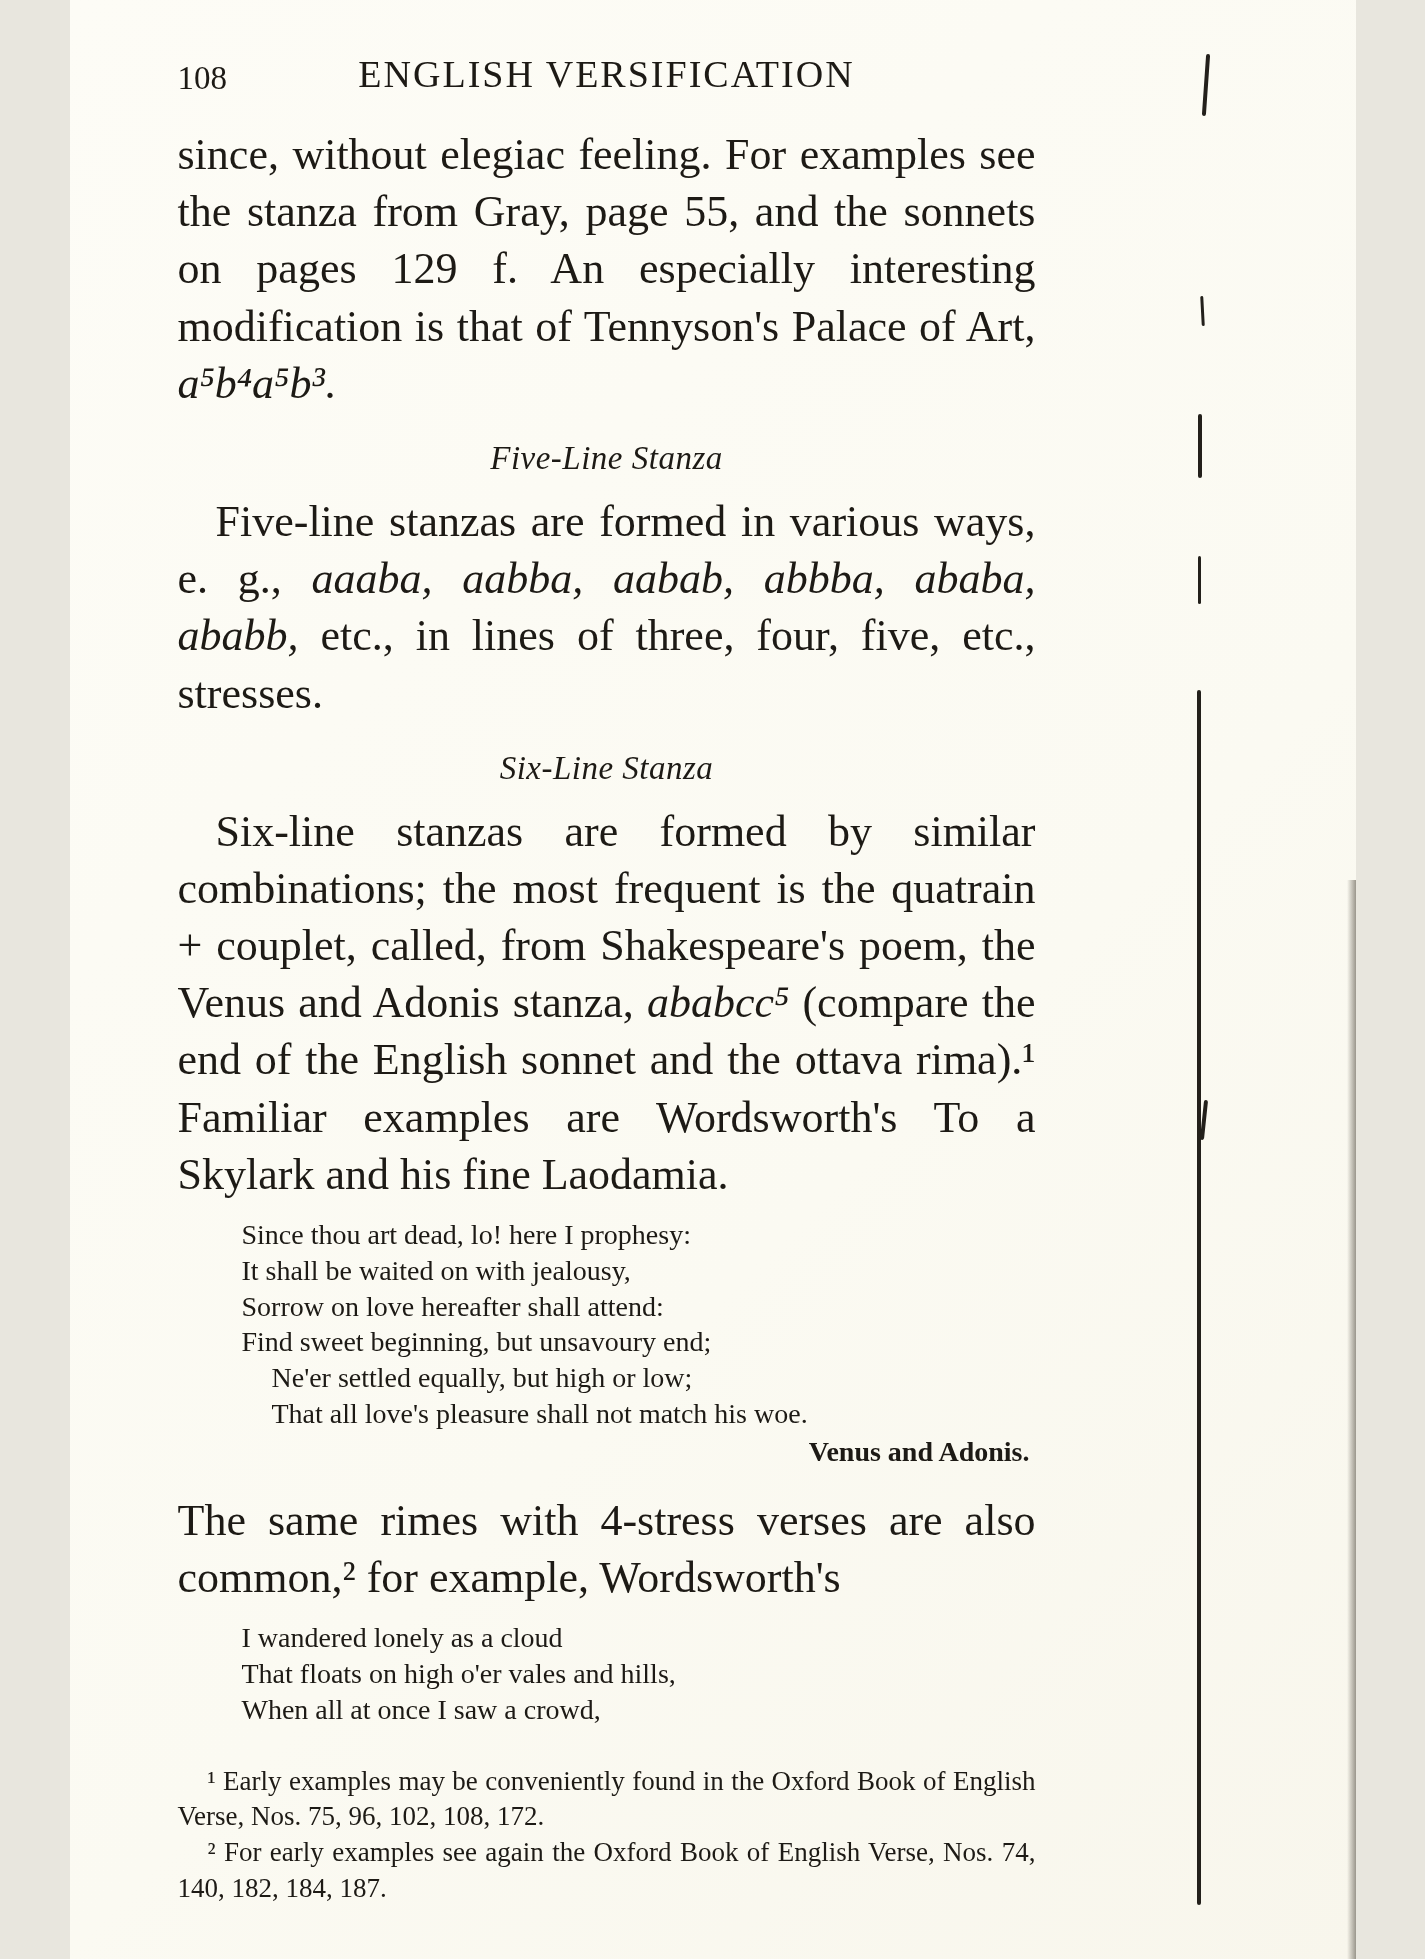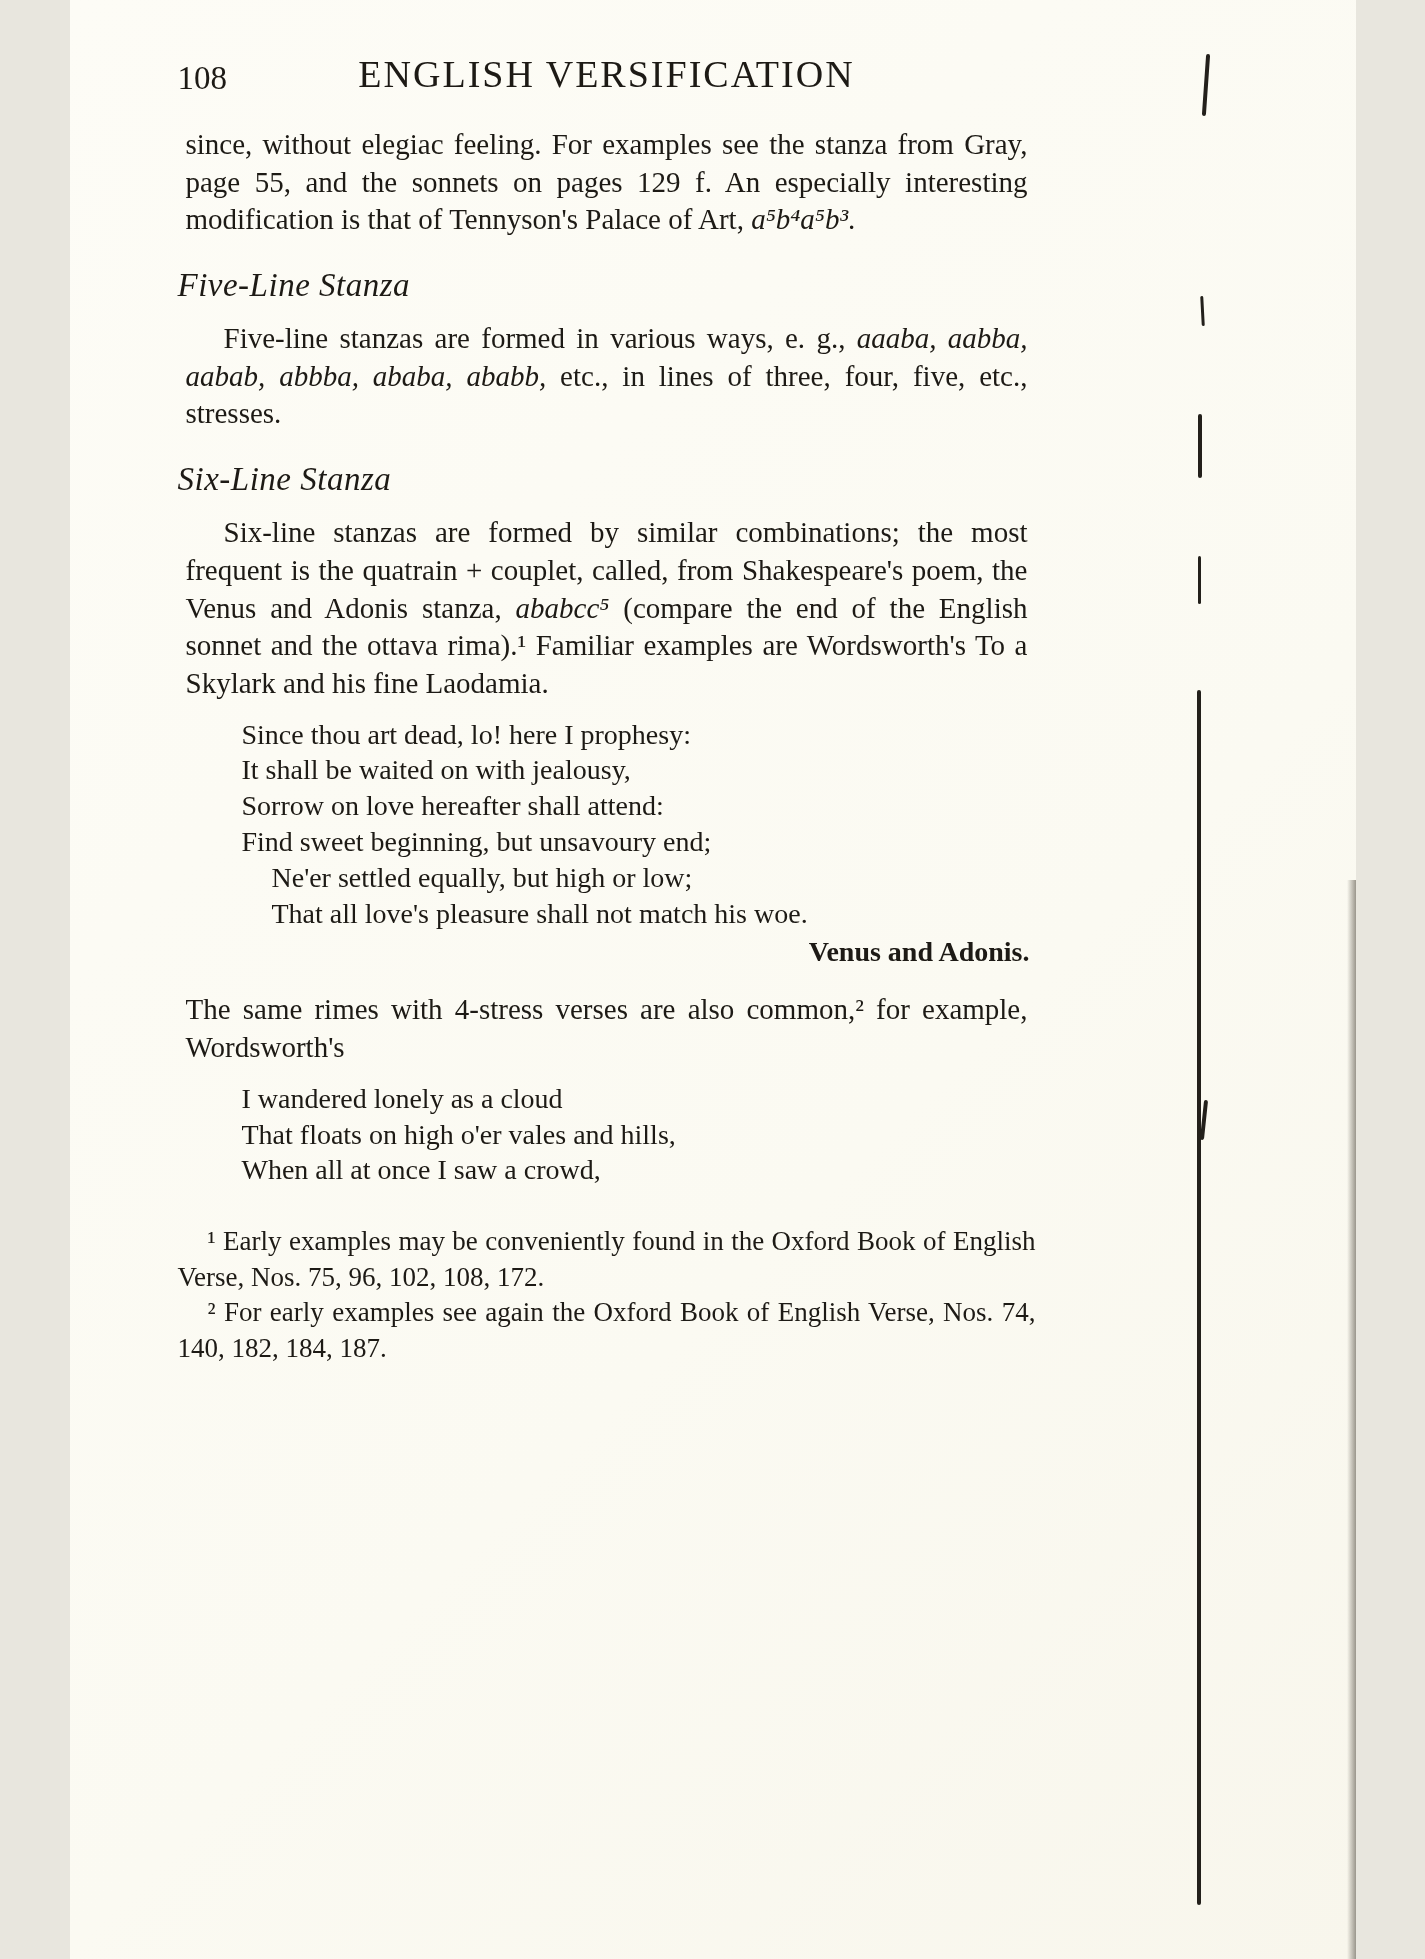--- a/index.html
+++ b/index.html
@@ -30,32 +30,32 @@
     top: 8px;
     font-size: 33px;
   }
   .running-title {
     display: block;
     text-align: center;
     font-size: 38px;
     letter-spacing: 2px;
   }
   .para {
-    font-size: 29px;
+    font-size: 44px;
     line-height: 1.3;
     text-align: justify;
-    margin: 8px;
+    margin: 0;
   }
   .indent { text-indent: 38px; }
   .italic { font-style: italic; }
   .section-heading {
     font-size: 33px;
     font-weight: normal;
     font-style: italic;
-    text-align: left;
+    text-align: center;
     letter-spacing: 0.5px;
     margin: 28px 0 16px 0;
   }
   .verse {
     font-size: 28px;
     line-height: 1.28;
     margin: 14px 0 0 64px;
   }
   .verse-line { white-space: nowrap; }
   .verse-line.shift { margin-left: 30px; }

